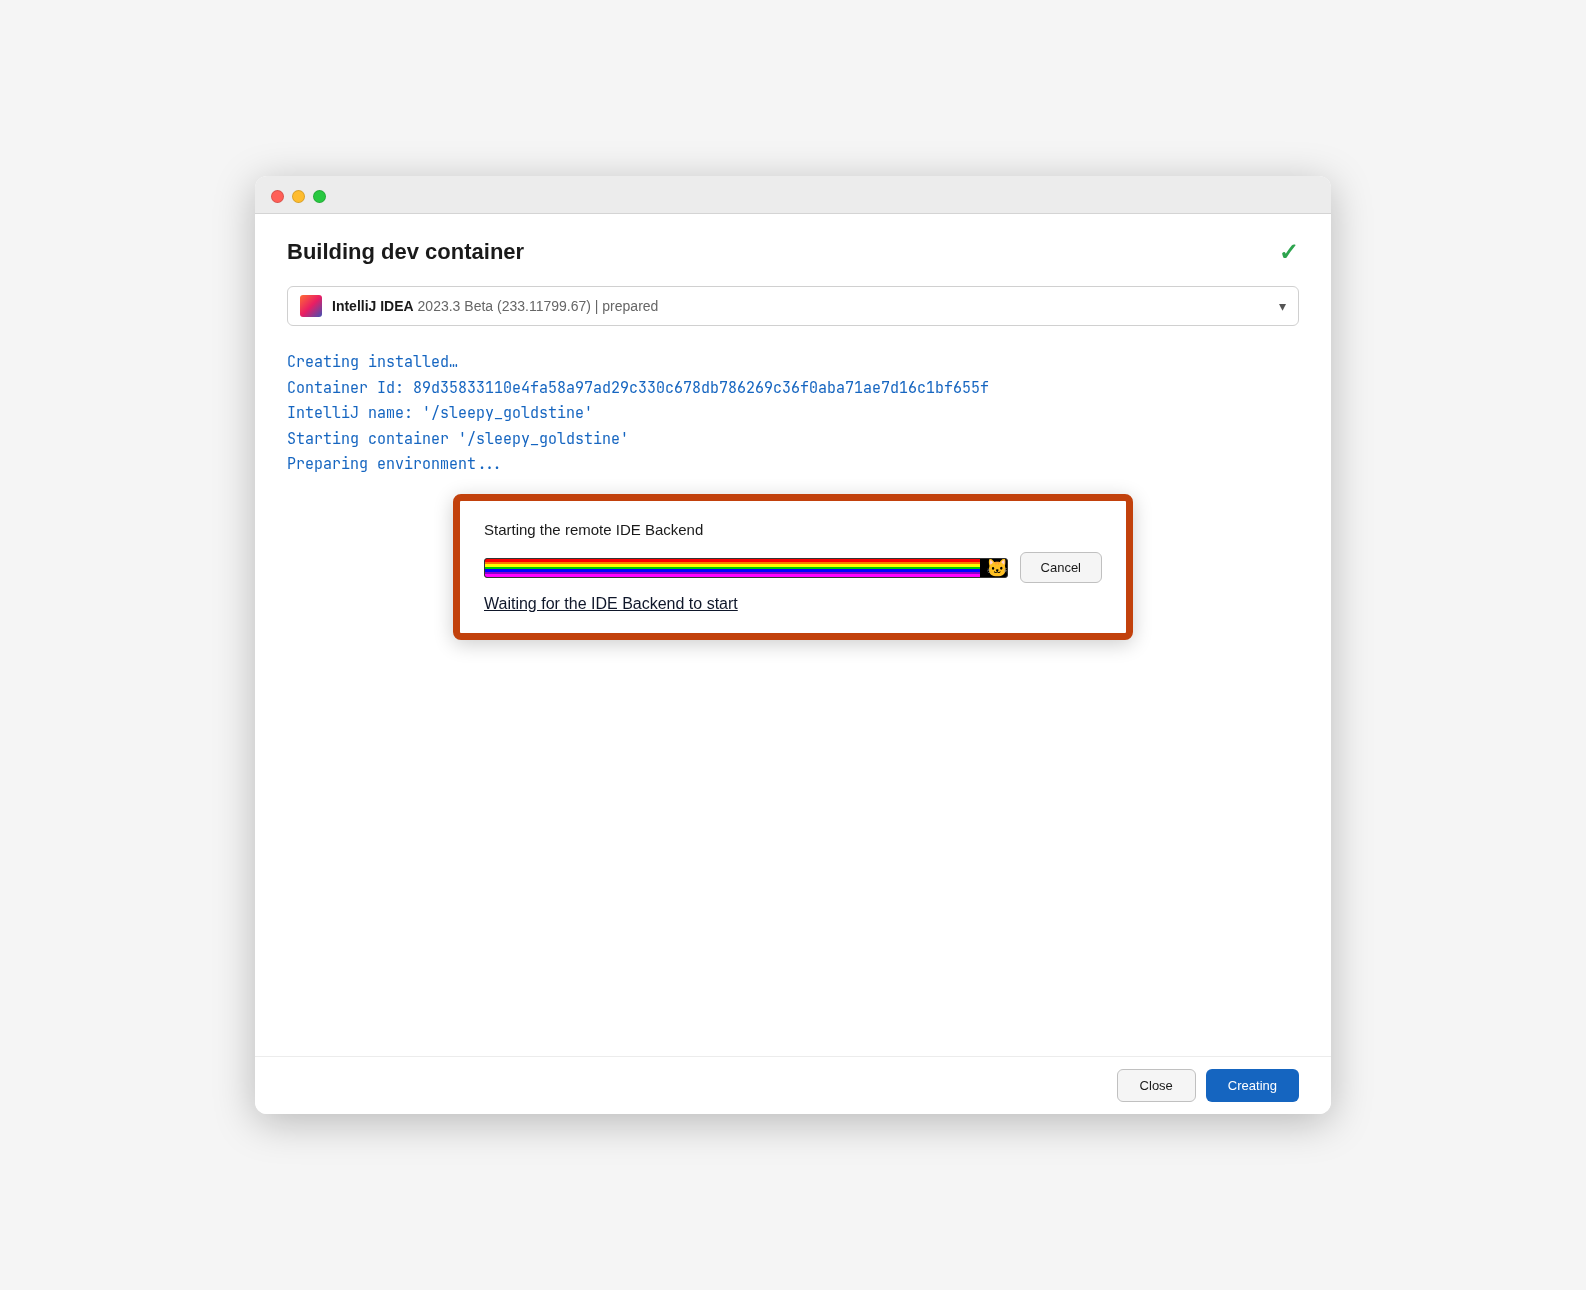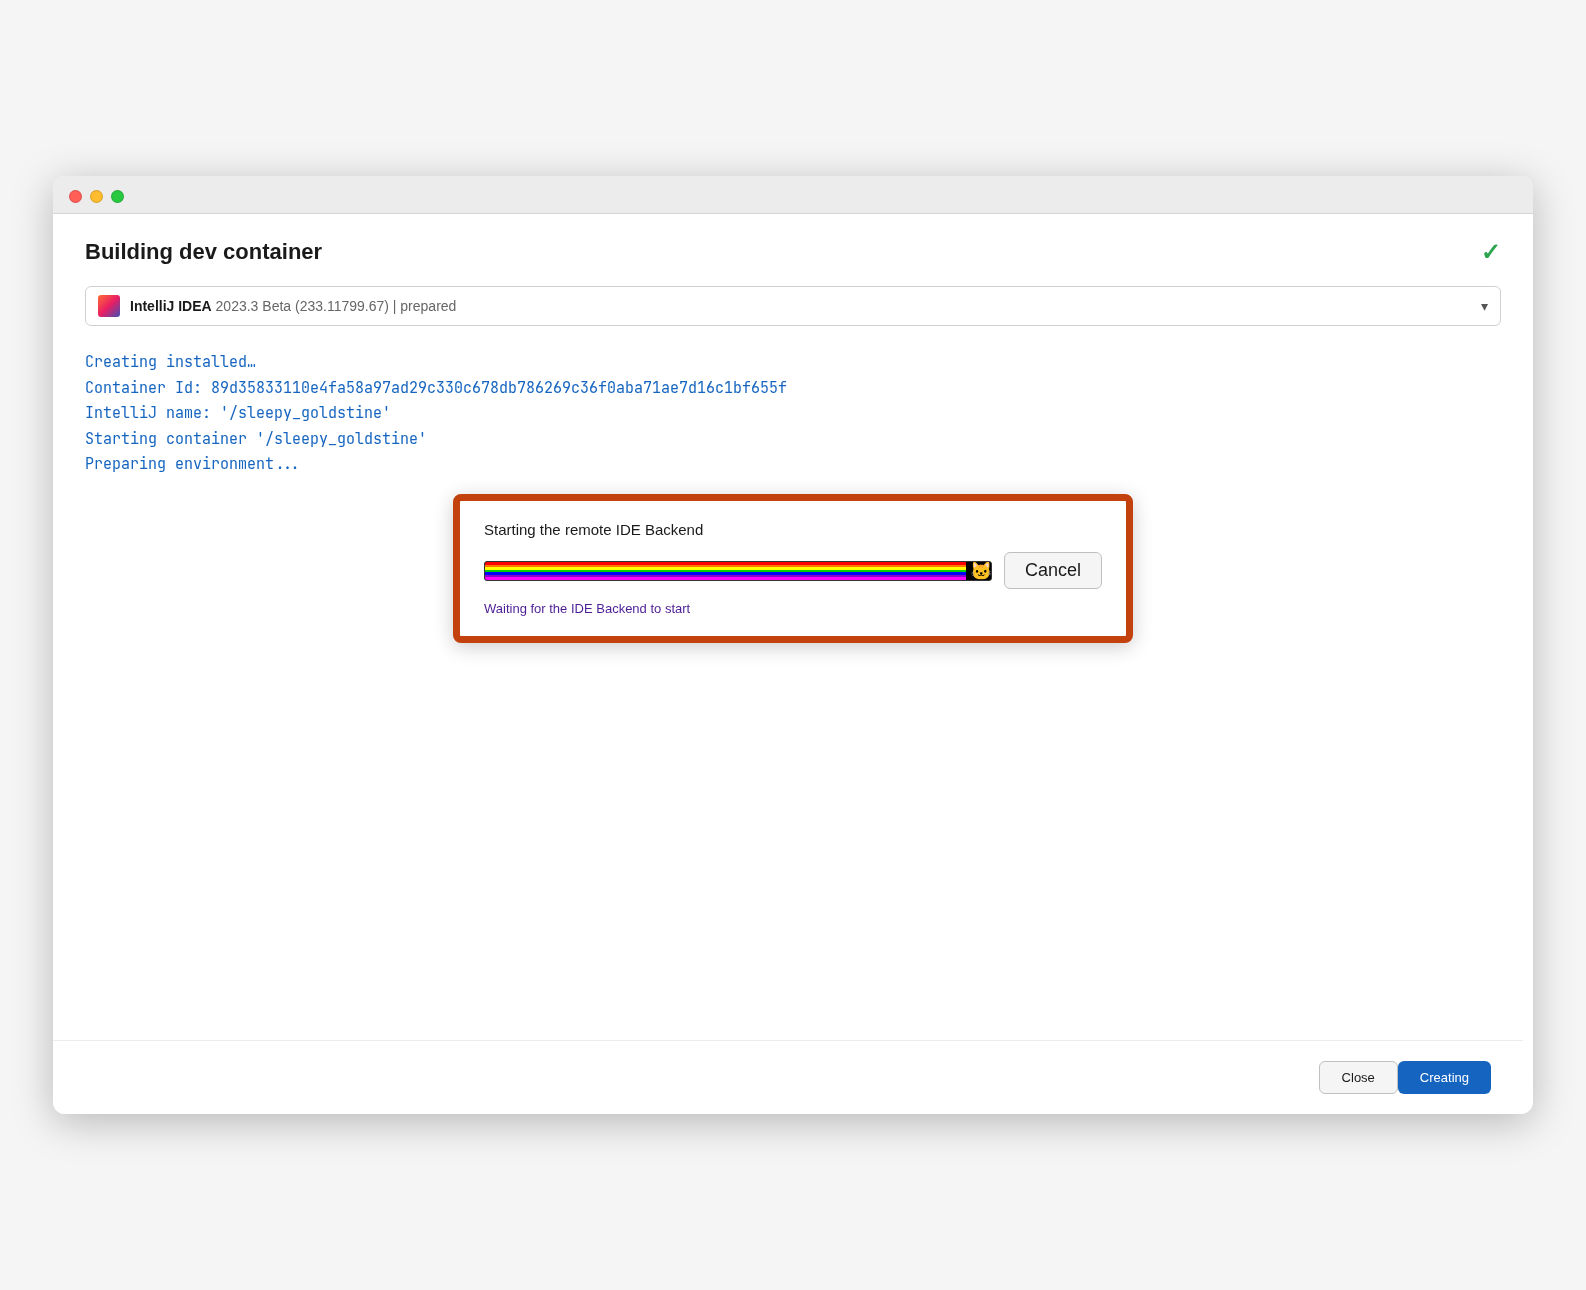--- a/index.html
+++ b/index.html
@@ -7,21 +7,21 @@
     body {
       font-family: -apple-system, BlinkMacSystemFont, 'Helvetica Neue', Arial, sans-serif;
       background: #f5f5f5;
       display: flex;
       justify-content: center;
       align-items: center;
       min-height: 100vh;
     }
 
     .window {
-      width: 1480px;
+      width: 1076px;
       background: #ffffff;
       border-radius: 12px;
       box-shadow: 0 8px 40px rgba(0,0,0,0.25);
       overflow: hidden;
       position: relative;
     }
 
     .titlebar {
       background: #ececec;
       padding: 14px 16px 10px;
@@ -193,40 +193,41 @@
       transform: translateY(-50%);
       font-size: 18px;
       line-height: 1;
     }
 
     .cancel-button {
       padding: 7px 20px;
       border: 1px solid #c0c0c0;
       border-radius: 6px;
       background: #f5f5f5;
-      font-size: 18px;
+      font-size: 13px;
       color: #1a1a1a;
       cursor: pointer;
       white-space: nowrap;
     }
 
     .dialog-status {
-      font-size: 13px;
-      color: #4c1d95;
+      font-size: 16px;
+      color: #0f172a;
+      text-decoration: underline;
     }
 
     
     .footer {
       position: absolute;
       bottom: 0;
-      left: 0; right: 10px;
-      padding: 20px 32px;
+      left: 0; right: 0;
+      padding: 12px 32px;
       display: flex;
       justify-content: flex-end;
-      gap: 0;
+      gap: 10px;
       background: #fff;
       border-top: 1px solid #ececec;
     }
 
     .btn-close {
       padding: 8px 22px;
       border: 1px solid #c0c0c0;
       border-radius: 6px;
       background: #f5f5f5;
       font-size: 13px;

